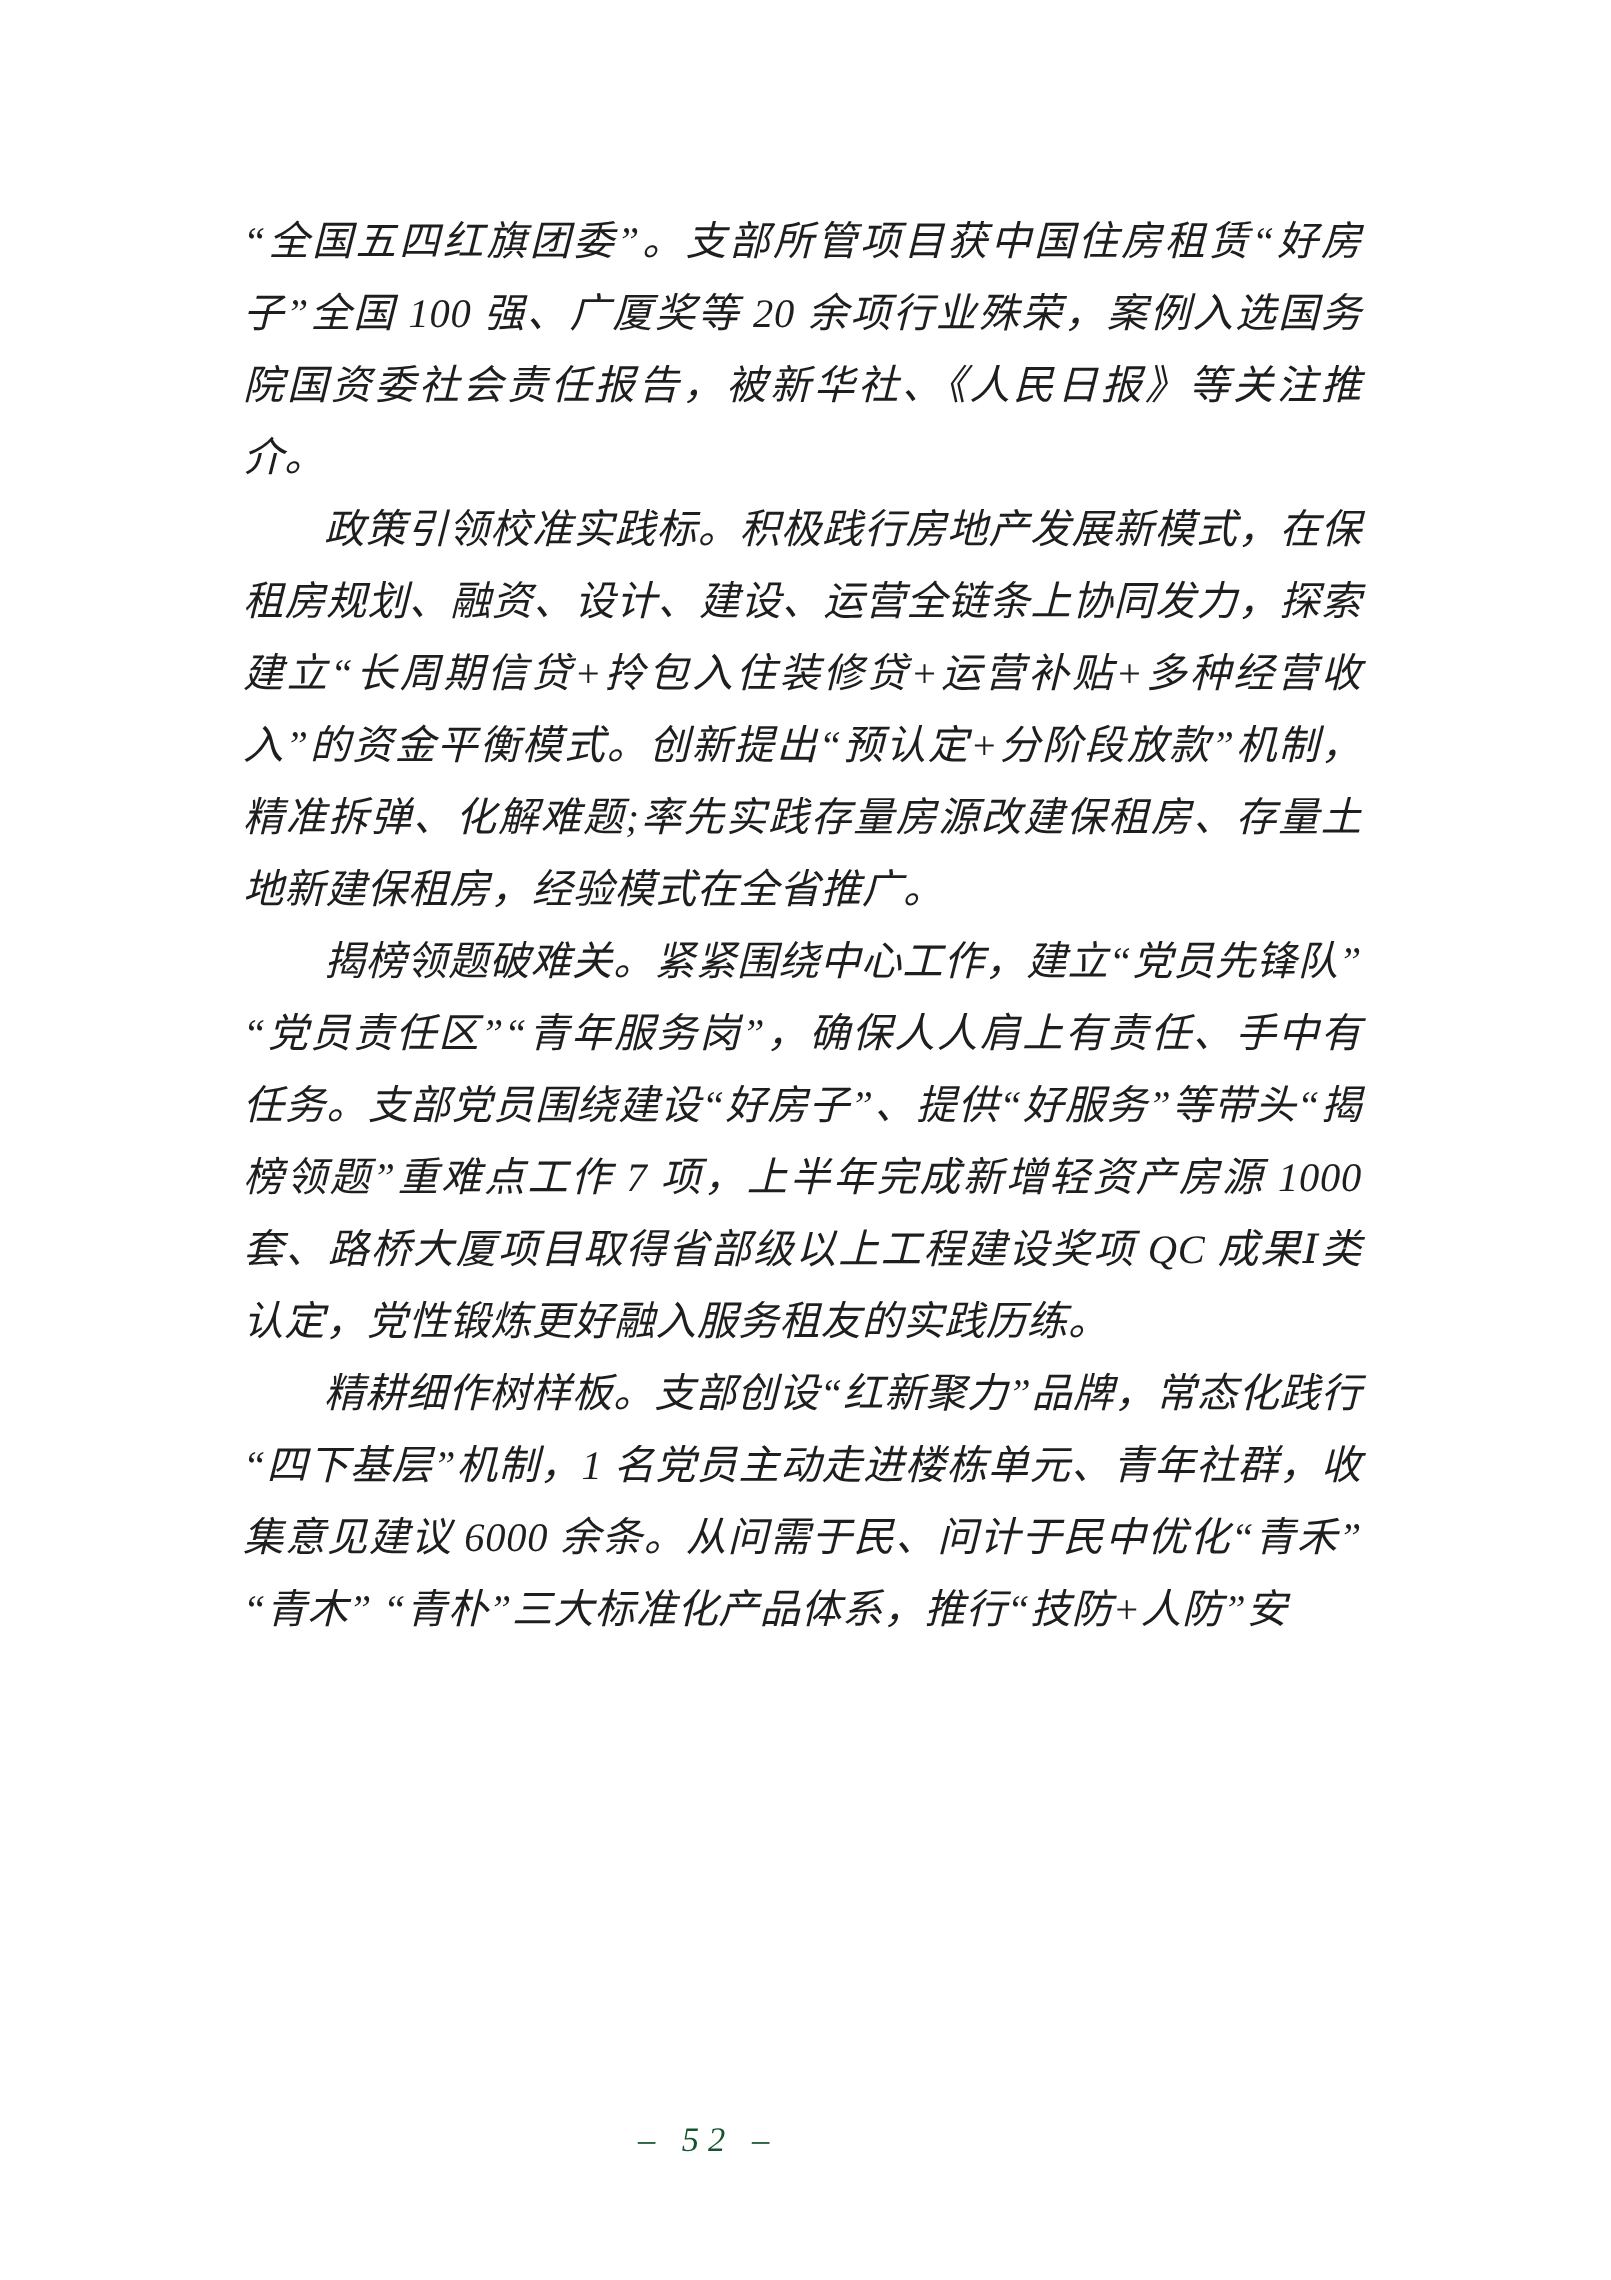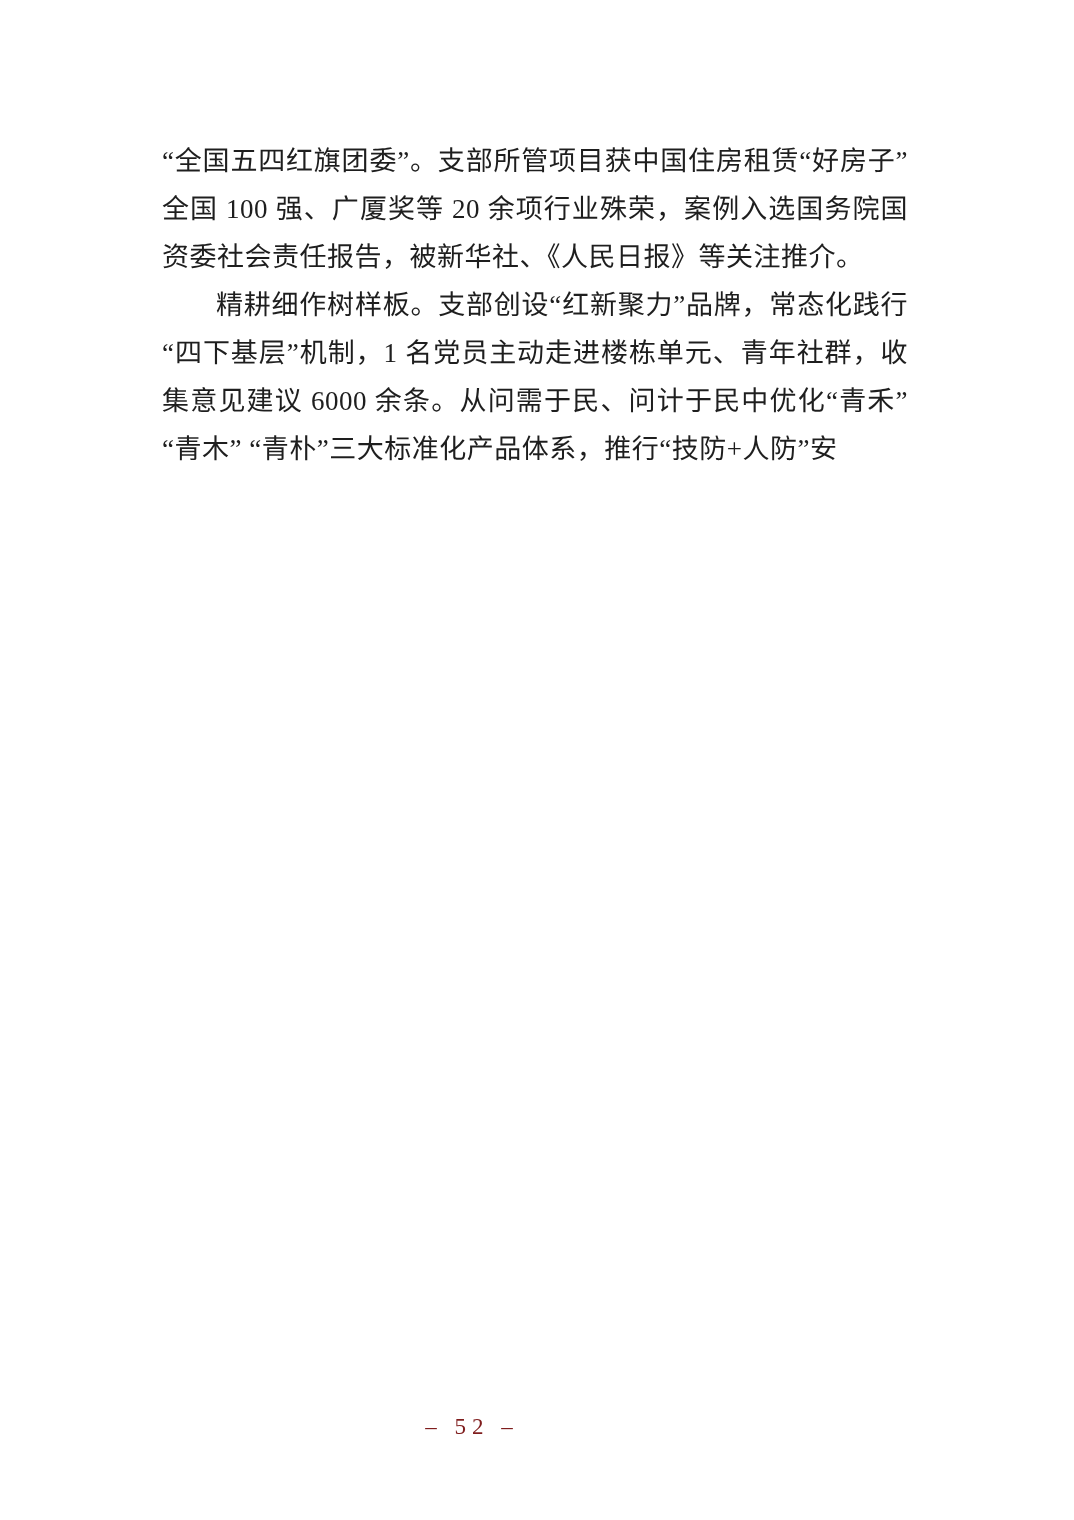--- a/index.html
+++ b/index.html
@@ -8,20 +8,21 @@
     background: #ffffff;
   }
   .page {
     position: relative;
     width: 944px;
     height: 1520px;
     background: #ffffff;
     overflow: hidden;
     font-family: "Liberation Serif", "DejaVu Serif", serif;
     color: #1e1e1e;
+    font-style: italic;
   }
   .content {
     position: absolute;
     left: 162px;
     top: 137px;
     width: 746px;
   }
   .para {
     margin: 0;
     font-size: 27px;
@@ -38,30 +39,32 @@
   .page-footer {
     position: absolute;
     left: 0;
     top: 1414px;
     width: 100%;
     text-align: center;
   }
   .page-number {
     font-size: 23px;
     letter-spacing: 6px;
-    color: #7f1d1d;
+    color: #14532d;
   }
 </style>
 </head>
 <body>
 
 <div class="page">
 
   <main class="content">
     <p class="para">“全国五四红旗团委”。支部所管项目获中国住房租赁“好房子”全国 100 强、广厦奖等 20 余项行业殊荣，案例入选国务院国资委社会责任报告，被新华社、《人民日报》等关注推介。</p>
+    <p class="para indent">政策引领校准实践标。积极践行房地产发展新模式，在保租房规划、融资、设计、建设、运营全链条上协同发力，探索建立“长周期信贷+拎包入住装修贷+运营补贴+多种经营收入”的资金平衡模式。创新提出“预认定+分阶段放款”机制，精准拆弹、化解难题;率先实践存量房源改建保租房、存量土地新建保租房，经验模式在全省推广。</p>
+    <p class="para indent">揭榜领题破难关。紧紧围绕中心工作，建立“党员先锋队”“党员责任区”“青年服务岗”，确保人人肩上有责任、手中有任务。支部党员围绕建设“好房子”、提供“好服务”等带头“揭榜领题”重难点工作 7 项，上半年完成新增轻资产房源 1000 套、路桥大厦项目取得省部级以上工程建设奖项 QC 成果Ⅰ类认定，党性锻炼更好融入服务租友的实践历练。</p>
     <p class="para indent">精耕细作树样板。支部创设“红新聚力”品牌，常态化践行“四下基层”机制，1 名党员主动走进楼栋单元、青年社群，收集意见建议 6000 余条。从问需于民、问计于民中优化“青禾”“青木” “青朴”三大标准化产品体系，推行“技防+人防”安</p>
   </main>
 
   <footer class="page-footer">
     <span class="page-number">– 52 –</span>
   </footer>
 
 </div>
 
 </body></html>

